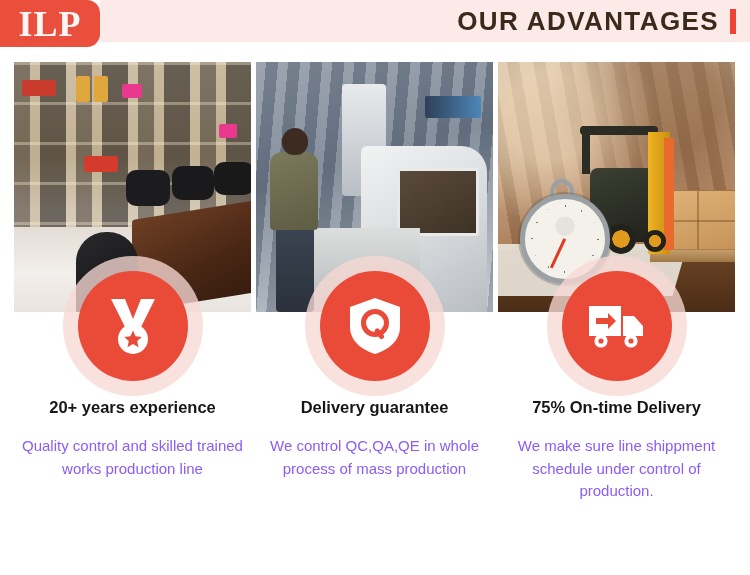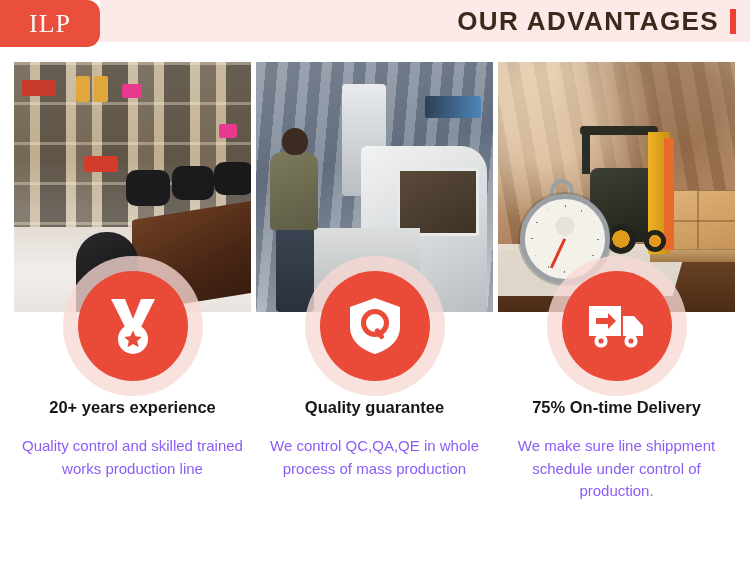--- a/index.html
+++ b/index.html
@@ -37,22 +37,22 @@
     height: 47px;
     background: #ea4f3d;
     border-top-right-radius: 13px;
     border-bottom-right-radius: 13px;
     display: flex;
     align-items: center;
     justify-content: center;
   }
   .logo-text {
     font-family: "Liberation Serif", serif;
-    font-weight: normal;
-    font-size: 26px;
+    font-weight: bold;
+    font-size: 36px;
     color: #fdf6f4;
     letter-spacing: 1px;
     line-height: 1;
   }
   .header-title-wrap {
     position: absolute;
     right: 14px;
     top: 0;
     height: 42px;
     display: flex;
@@ -495,21 +495,21 @@
       <div class="badge">
         <svg width="54" height="58" viewBox="0 0 54 58" aria-hidden="true">
           <path d="M27 1 L52 10 V30 C52 44 40 53 27 57 C14 53 2 44 2 30 V10 Z" fill="#ffffff"></path>
           <circle cx="27" cy="26" r="11.5" fill="none" stroke="#ea4a38" stroke-width="5"></circle>
           <rect x="29" y="31" width="5" height="12" rx="2.2" fill="#ea4a38" transform="rotate(-38 31 37)"></rect>
         </svg>
       </div>
     </div>
 
     <div class="card-text">
-      <div class="card-title">Quality guarantee</div>
+      <div class="card-title">Delivery guarantee</div>
       <div class="card-desc">We control QC,QA,QE in whole process of mass production</div>
     </div>
   </div>
 
   <div class="card">
     <div class="photo-wrap">
       <div class="photo">
         <div class="ph-layer p3-bg"></div>
         <div class="ph-layer p3-blur"></div>
         <div class="p3-deskline"></div>

